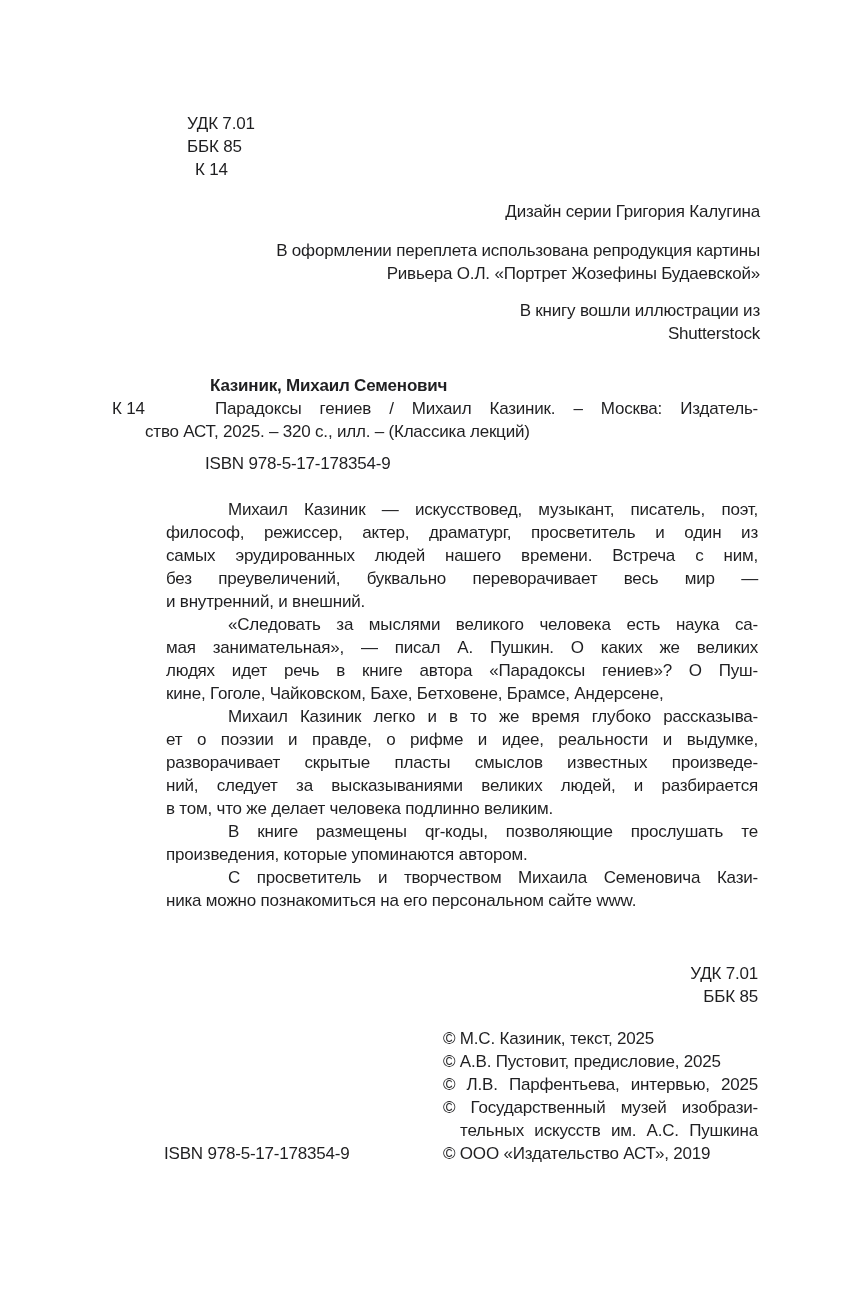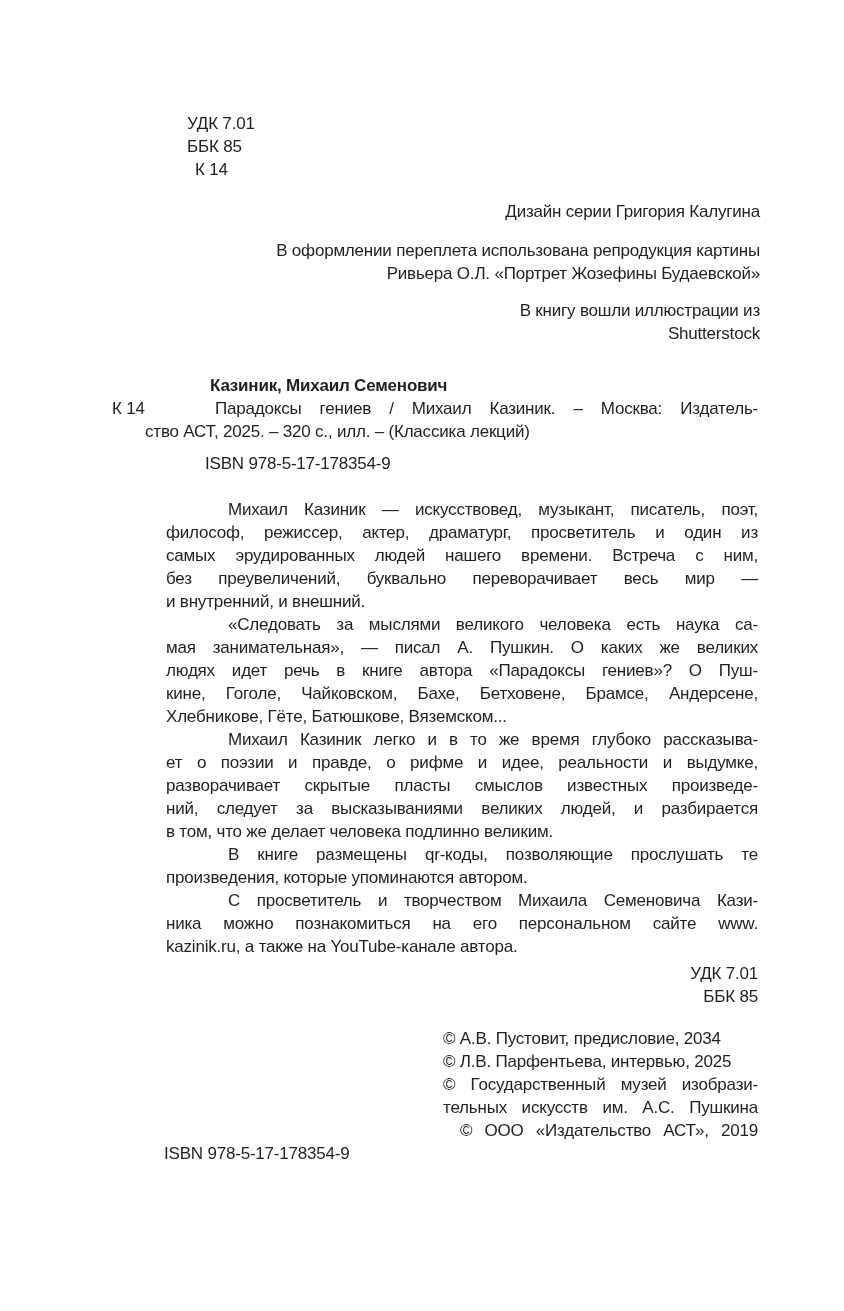--- a/index.html
+++ b/index.html
@@ -97,47 +97,46 @@
         <div class="ln">философ, режиссер, актер, драматург, просветитель и один из</div>
         <div class="ln">самых эрудированных людей нашего времени. Встреча с ним,</div>
         <div class="ln">без преувеличений, буквально переворачивает весь мир —</div>
         <div class="ln">и внутренний, и внешний.</div>
       </div>
       <div class="para">
         <div class="ln">«Следовать за мыслями великого человека есть наука са-</div>
         <div class="ln">мая занимательная», — писал А. Пушкин. О каких же великих</div>
         <div class="ln">людях идет речь в книге автора «Парадоксы гениев»? О Пуш-</div>
         <div class="ln">кине, Гоголе, Чайковском, Бахе, Бетховене, Брамсе, Андерсене,</div>
-        <div class="ln">Хлебникове, Гёте, Батюшкове, Вяземском...</div>
       </div>
       <div class="para">
         <div class="ln">Михаил Казиник легко и в то же время глубоко рассказыва-</div>
         <div class="ln">ет о поэзии и правде, о рифме и идее, реальности и выдумке,</div>
         <div class="ln">разворачивает скрытые пласты смыслов известных произведе-</div>
         <div class="ln">ний, следует за высказываниями великих людей, и разбирается</div>
         <div class="ln">в том, что же делает человека подлинно великим.</div>
       </div>
       <div class="para">
         <div class="ln">В книге размещены qr-коды, позволяющие прослушать те</div>
         <div class="ln">произведения, которые упоминаются автором.</div>
       </div>
       <div class="para">
         <div class="ln">С просветитель и творчеством Михаила Семеновича Кази-</div>
         <div class="ln">ника можно познакомиться на его персональном сайте www.</div>
-        <div class="ln">kazinik.ru, а также на YouTube-канале автора.</div>
       </div>
     </div>
 
   <div class="udk-right">
     <div class="ln">УДК 7.01</div>
     <div class="ln">ББК 85</div>
   </div>
 
   <div class="copyrights">
-      <div class="ln">© А.В. Пустовит, предисловие, 2034</div>
+      <div class="ln">© М.С. Казиник, текст, 2025</div>
+      <div class="ln">© А.В. Пустовит, предисловие, 2025</div>
       <div class="ln">© Л.В. Парфентьева, интервью, 2025</div>
       <div class="ln">© Государственный музей изобрази-</div>
       <div class="ln">тельных искусств им. А.С. Пушкина</div>
       <div class="ln">© ООО «Издательство АСТ», 2019</div>
     </div>
 
   <div class="isbn-bottom">ISBN 978-5-17-178354-9</div>
 
 </div>
 

